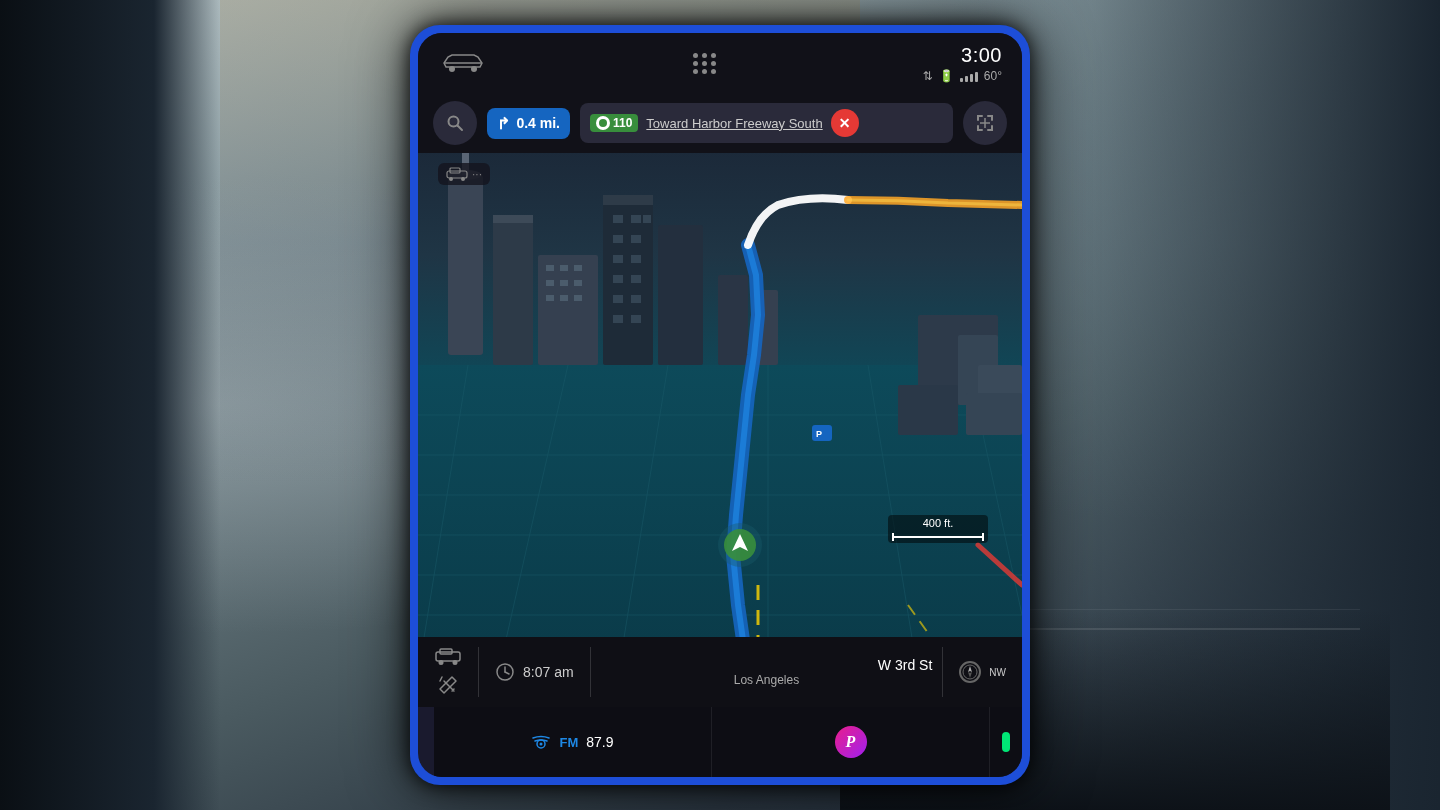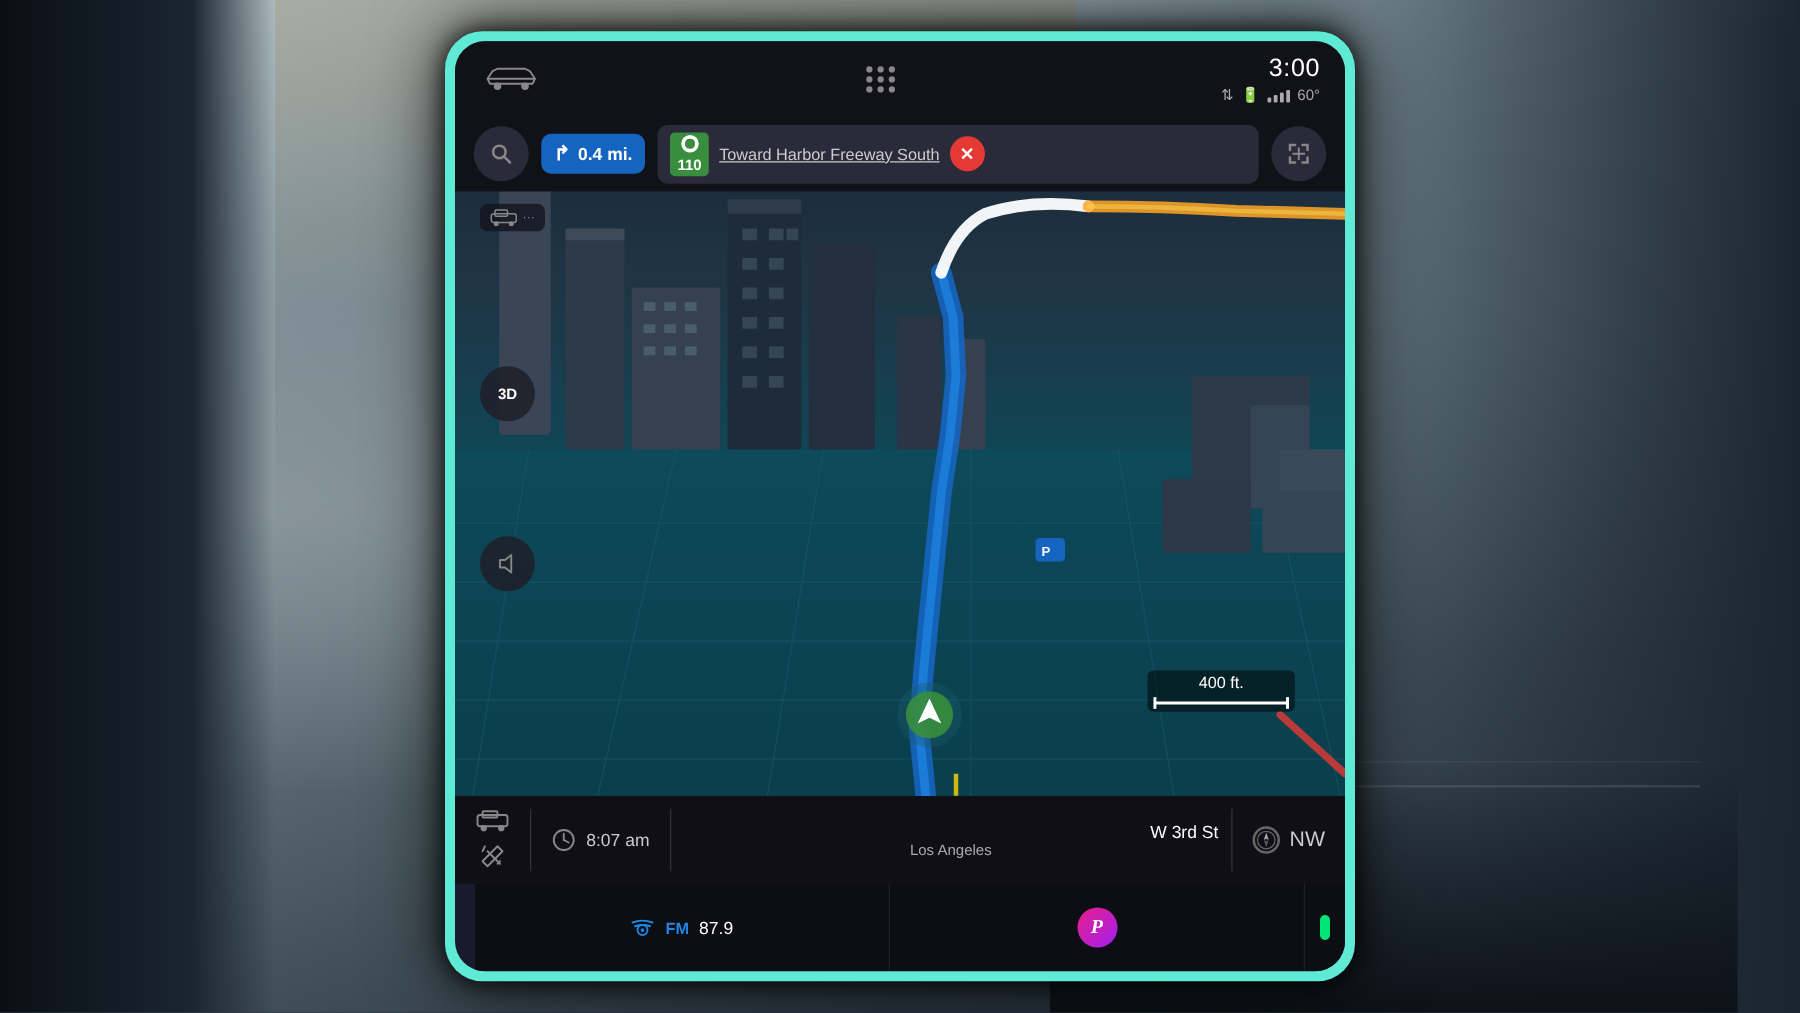--- a/index.html
+++ b/index.html
@@ -31,23 +31,23 @@
         radial-gradient(ellipse at 15% 50%, rgba(180,190,195,0.4) 0%, transparent 40%),
         radial-gradient(ellipse at 85% 30%, rgba(120,140,150,0.3) 0%, transparent 35%);
     }
 
     
     .screen-bezel {
       position: absolute;
       left: 50%;
       top: 50%;
       transform: translate(-50%, -50%);
-      width: 728px;
+      width: 620px;
       height: 760px;
-      background: #5eead4;
+      background: #1d4ed8;
       border-radius: 30px;
       box-shadow: 0 0 60px rgba(0,0,0,0.8), 0 0 20px rgba(0,0,0,0.9);
       overflow: hidden;
       z-index: 10;
     }
 
     
     .screen-content {
       position: absolute;
       top: 8px;
@@ -192,21 +192,20 @@
       background: #388E3C;
       color: #fff;
       border-radius: 4px;
       padding: 2px 6px;
       font-size: 12px;
       font-weight: bold;
       display: flex;
       align-items: center;
       justify-content: center;
       gap: 3px;
-      flex-direction: column;
     }
 
     .highway-icon {
       background: #fff;
       color: #388E3C;
       border-radius: 50%;
       width: 14px;
       height: 14px;
       font-size: 9px;
       display: flex;
@@ -363,21 +362,21 @@
       border-radius: 50%;
       display: flex;
       align-items: center;
       justify-content: center;
       color: #aaa;
       font-size: 10px;
     }
 
     .compass-dir {
       color: #ccc;
-      font-size: 17px;
+      font-size: 10px;
       font-weight: 500;
     }
 
     
     .app-dock {
       position: absolute;
       bottom: 0;
       left: 16px;
       right: 0;
       height: 70px;
@@ -670,32 +669,20 @@
 
         <g transform="translate(470, 400)">
           <rect x="0" y="0" width="100" height="28" rx="4" fill="rgba(0,0,0,0.5)"></rect>
           <text x="50" y="12" text-anchor="middle" font-size="11" fill="#fff">400 ft.</text>
           <line x1="5" y1="22" x2="95" y2="22" stroke="#fff" stroke-width="2"></line>
           <line x1="5" y1="18" x2="5" y2="26" stroke="#fff" stroke-width="2"></line>
           <line x1="95" y1="18" x2="95" y2="26" stroke="#fff" stroke-width="2"></line>
         </g>
       </svg>
 
-      <div class="left-controls">
-
-        <div class="map-control-btn">
-          <span class="three-d-indicator">3D</span>
-        </div>
-
-        <div class="map-control-btn" style="margin-top:80px;">
-          <svg width="20" height="20" viewBox="0 0 20 20">
-            <polygon points="4,7 8,7 13,3 13,17 8,13 4,13" fill="none" stroke="#888" stroke-width="1.5" stroke-linejoin="round"></polygon>
-          </svg>
-        </div>
-      </div>
 
       <div style="position:absolute;top:10px;left:20px;background:rgba(20,20,30,0.8);border-radius:6px;padding:4px 8px;display:flex;align-items:center;gap:4px;">
         <svg width="22" height="14" viewBox="0 0 22 14">
           <rect x="1" y="4" width="20" height="7" rx="2" fill="none" stroke="#888" stroke-width="1.2"></rect>
           <rect x="4" y="1" width="10" height="5" rx="1" fill="none" stroke="#888" stroke-width="1.2"></rect>
           <circle cx="5" cy="12" r="2" fill="#888"></circle>
           <circle cx="17" cy="12" r="2" fill="#888"></circle>
         </svg>
         <span style="color:#888;font-size:10px;">···</span>
       </div>

